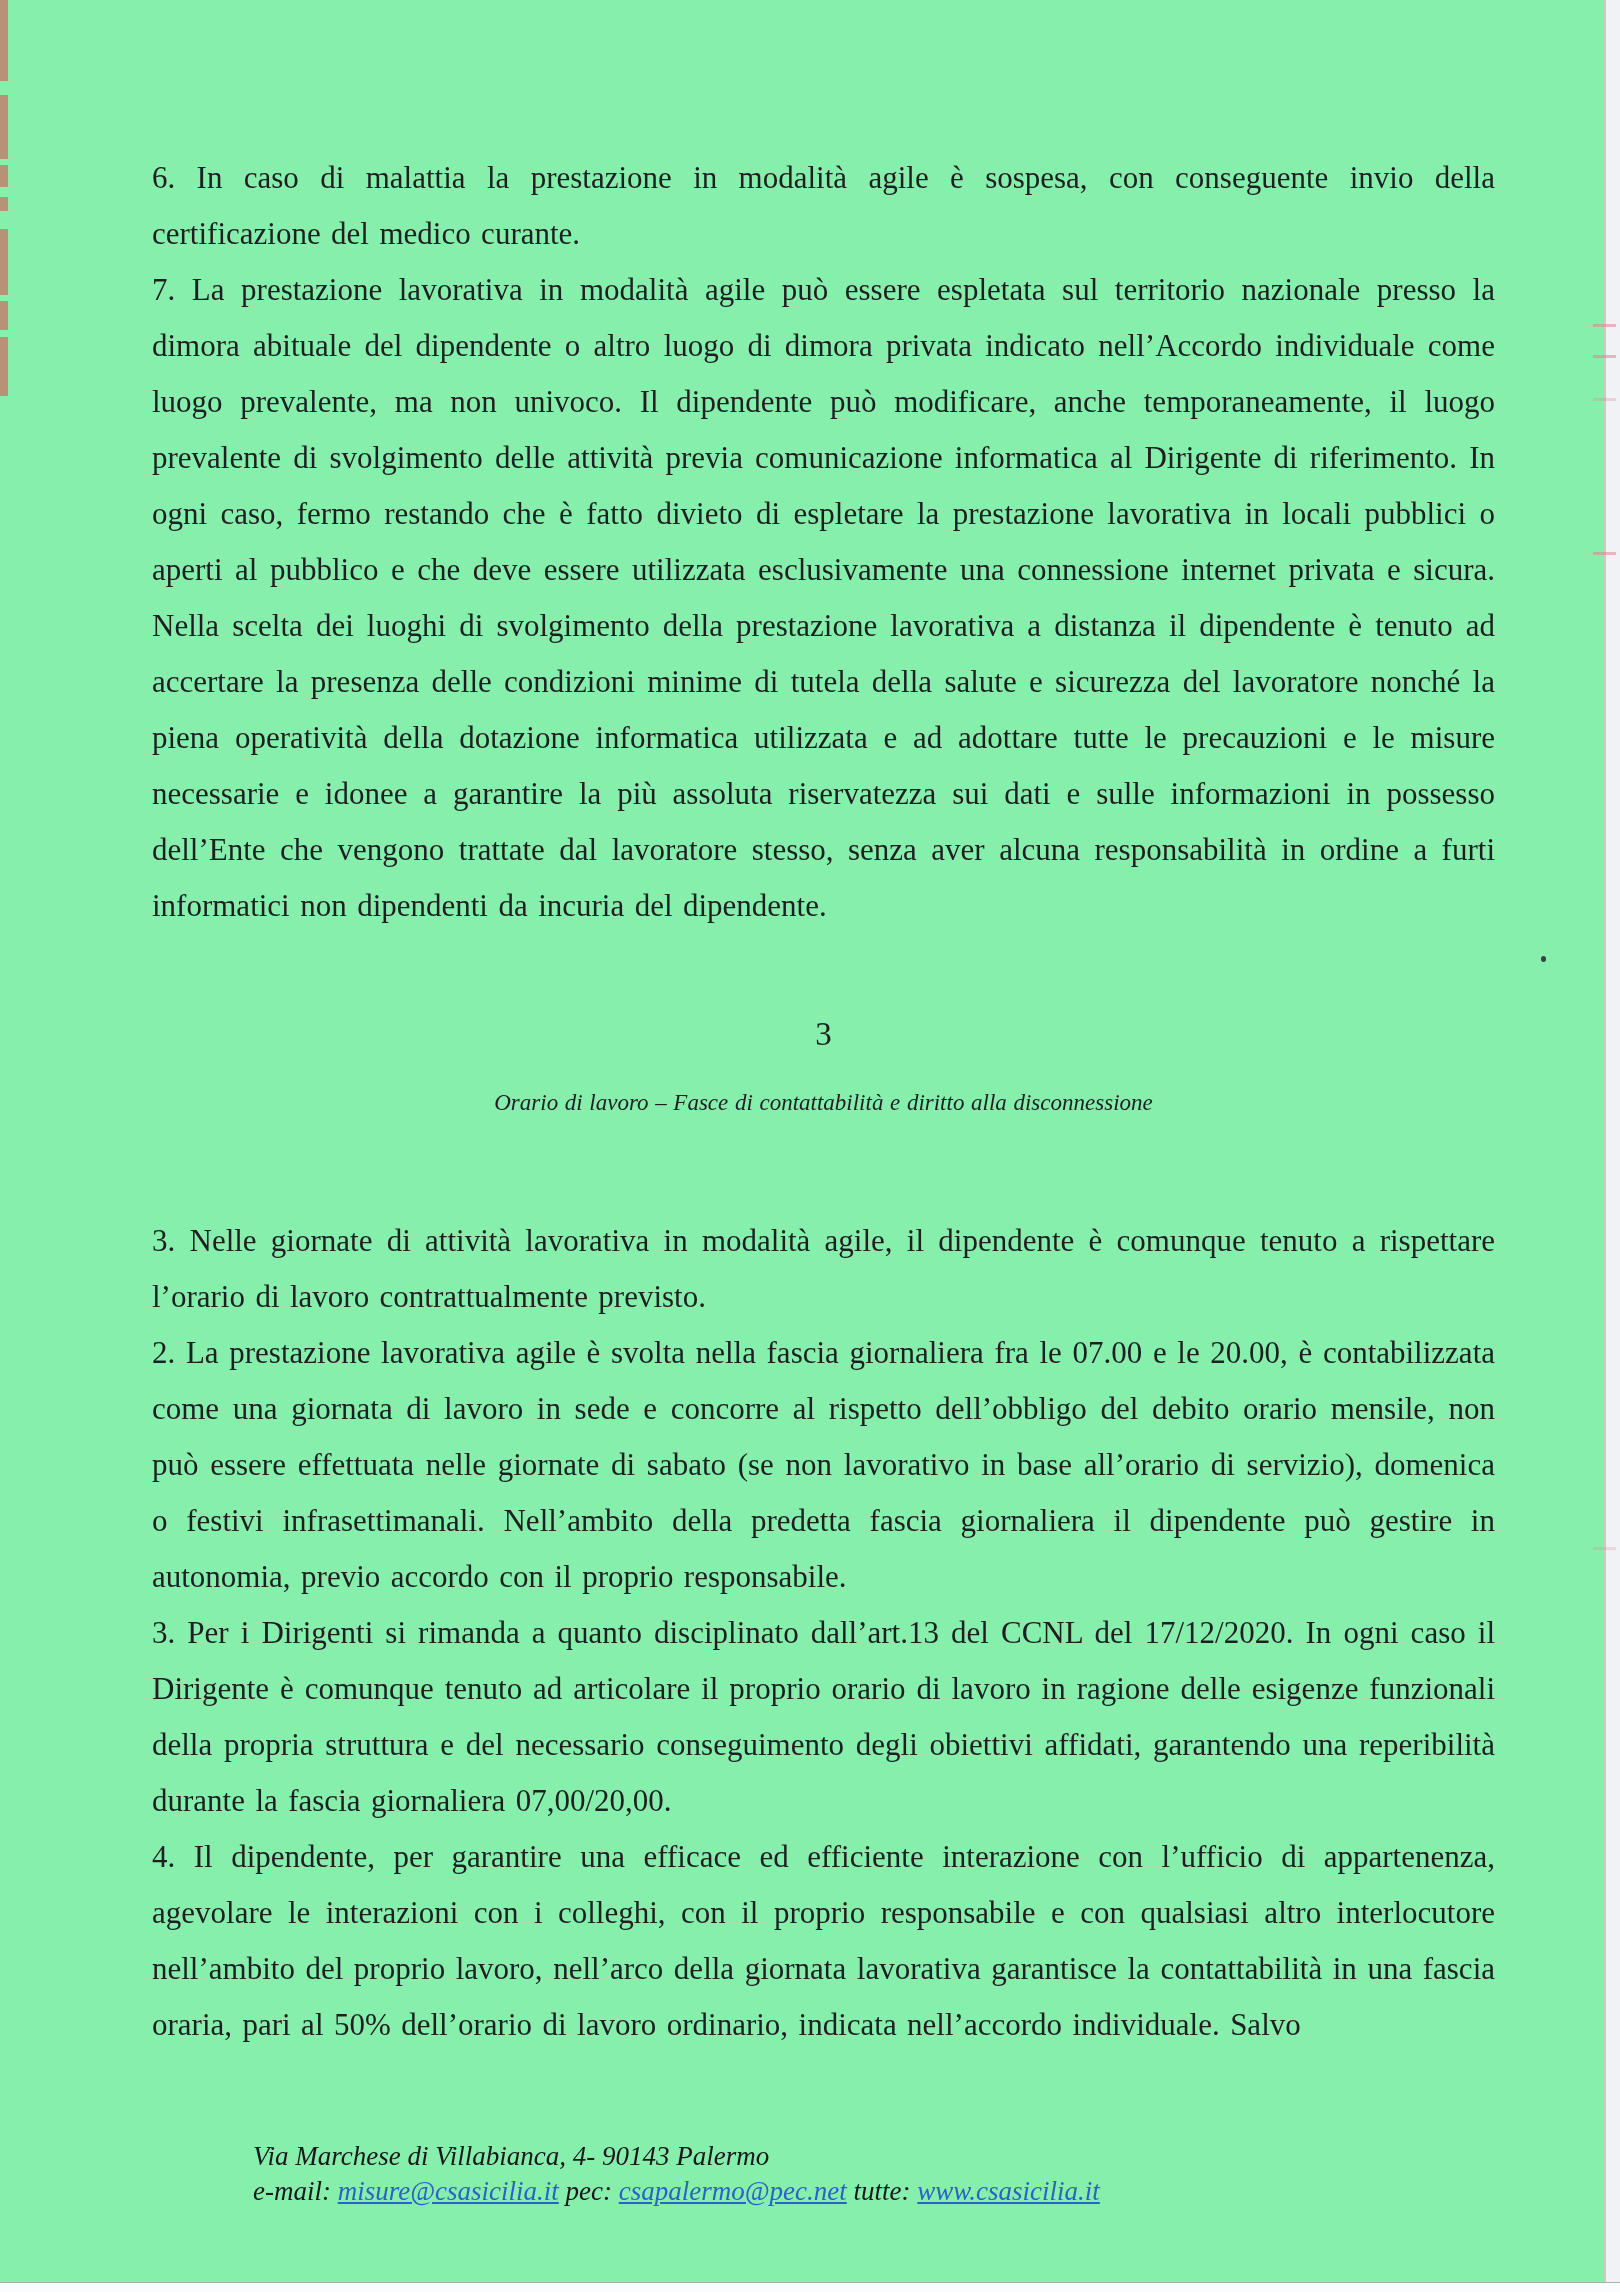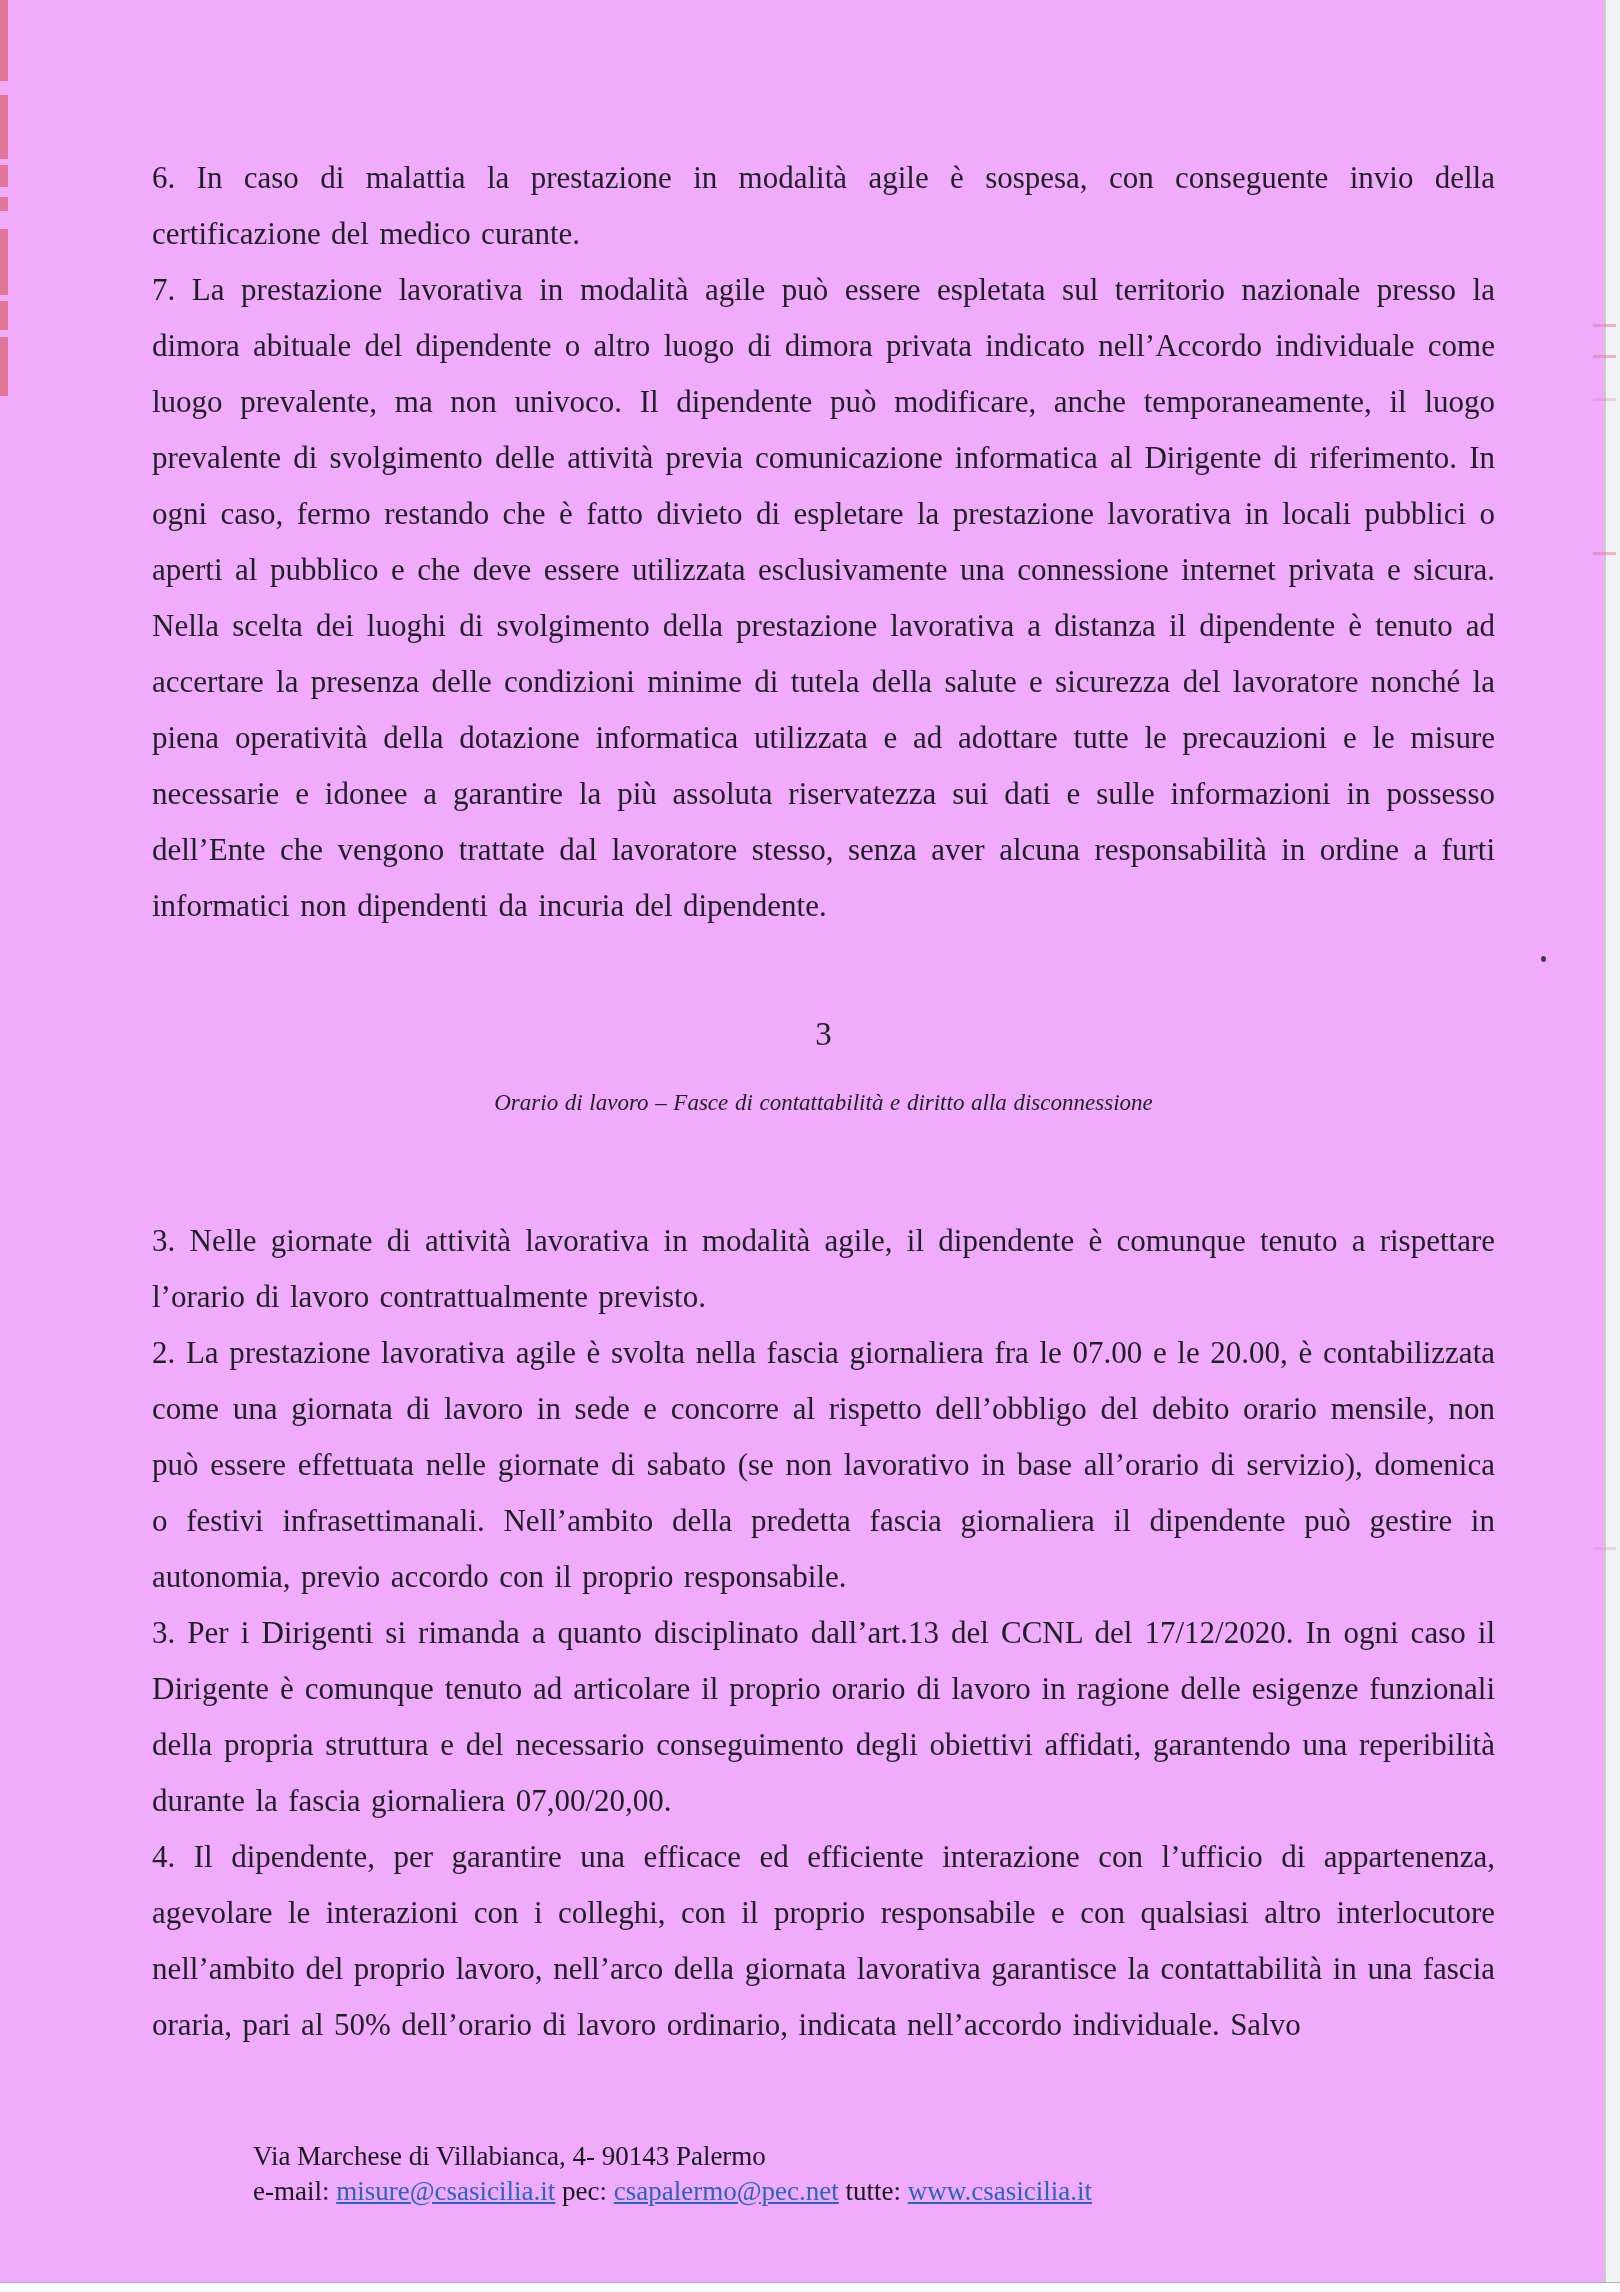--- a/index.html
+++ b/index.html
@@ -1,20 +1,20 @@
 <!DOCTYPE html>
 <html lang="it" style="font-size:14.3px"><head>
 <meta charset="utf-8">
 <style>
   html, body { margin: 0; padding: 0; background: #e8ebef; }
   .page {
     position: relative;
     width: 1620px;
     height: 2293px;
-    background: #f0abfc;
+    background: #86efac;
     overflow: hidden;
     font-family: "Liberation Serif", "DejaVu Serif", serif;
     color: #1e1f22;
   }
 
   
   .content {
     position: absolute;
     left: 152px;
     top: 150px;
@@ -42,20 +42,21 @@
     line-height: 56px;
     word-spacing: 0.9px;
   }
   p.first-clause { margin-top: 82px; }
 
   
   .footer {
     position: absolute;
     left: 253px;
     top: 2139px;
+    font-style: italic;
     font-size: 27px;
     line-height: 35px;
     color: #17181c;
   }
   .footer a.lnk {
     color: #2b62c5;
     text-decoration: underline;
     text-decoration-color: #2b62c5;
   }
 

